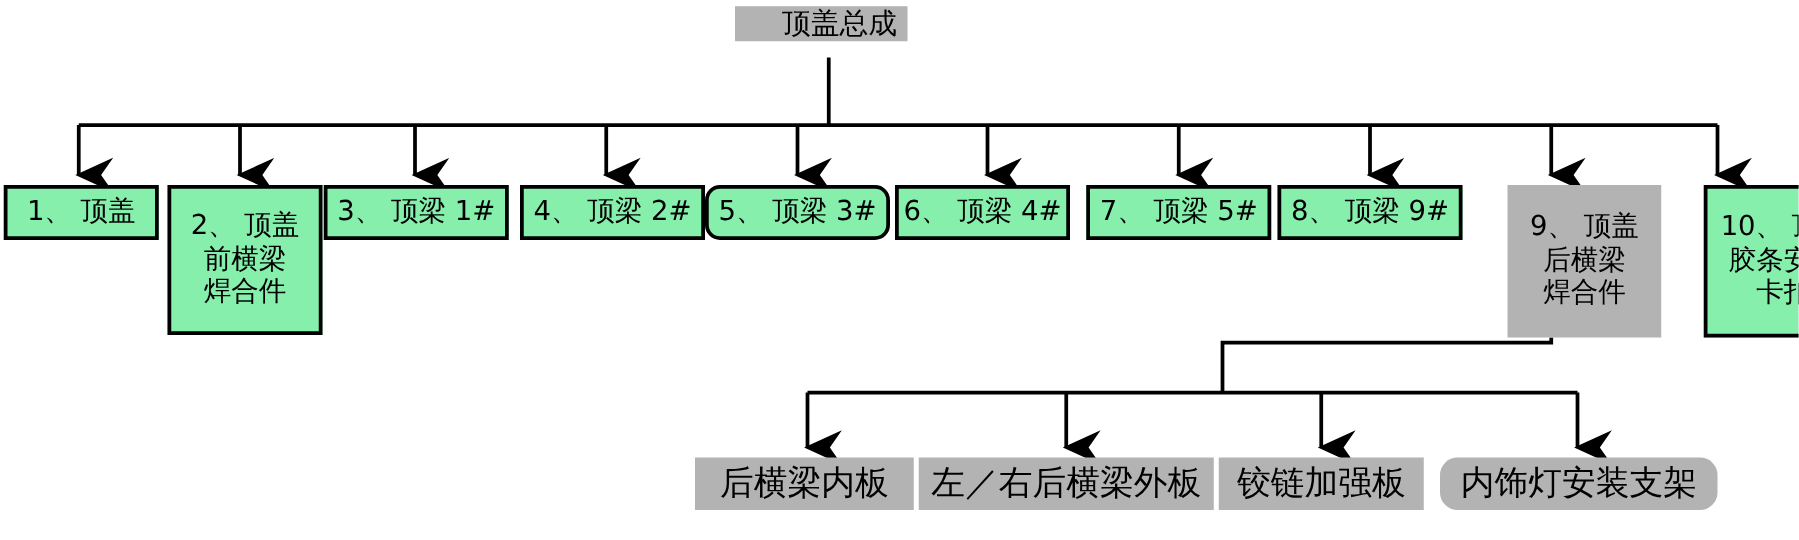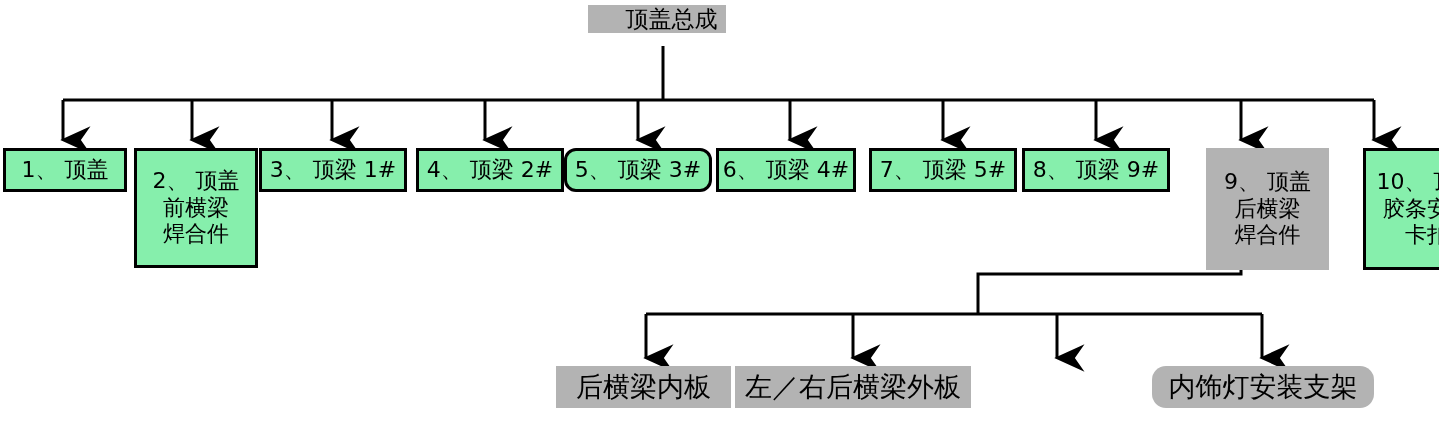--- a/index.html
+++ b/index.html
@@ -129,15 +129,16 @@
   <div class="node boxed row2 r2-8">8、 顶梁 9#</div>
   <div class="node filled row2 r2-9">9、 顶盖
 后横梁
 焊合件</div>
   <div class="node boxed row2 r2-10">10、 顶饰
 胶条安装
 卡扣</div>
 
   <div class="node filled row3 r3-1">后横梁内板</div>
   <div class="node filled row3 r3-2">左／右后横梁外板</div>
+  <div class="node filled row3 r3-3">铰链加强板</div>
   <div class="node filled row3 r3-4">内饰灯安装支架</div>
 
 </div>
 
 </body></html>

